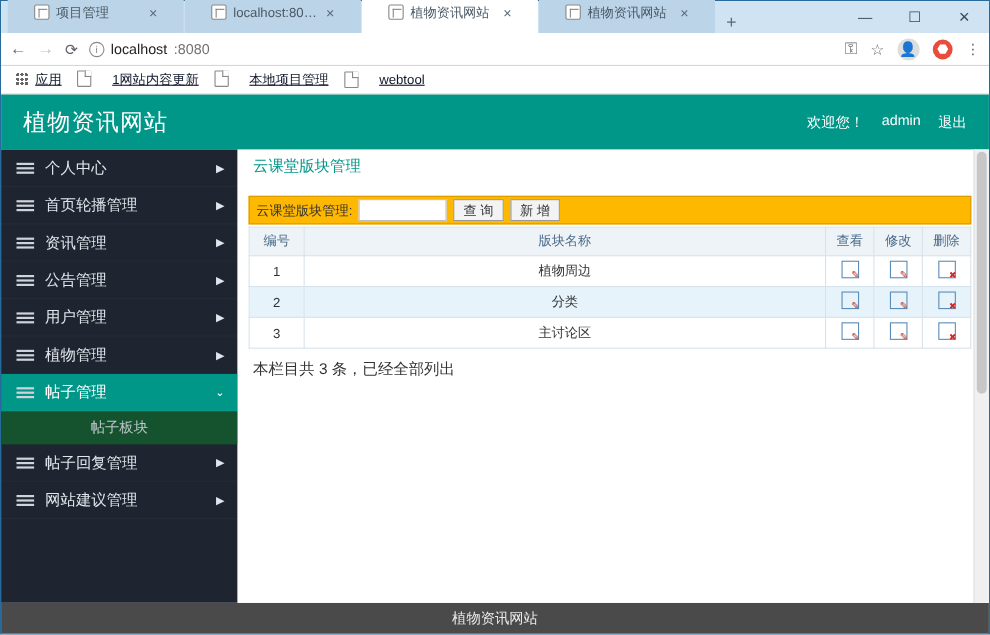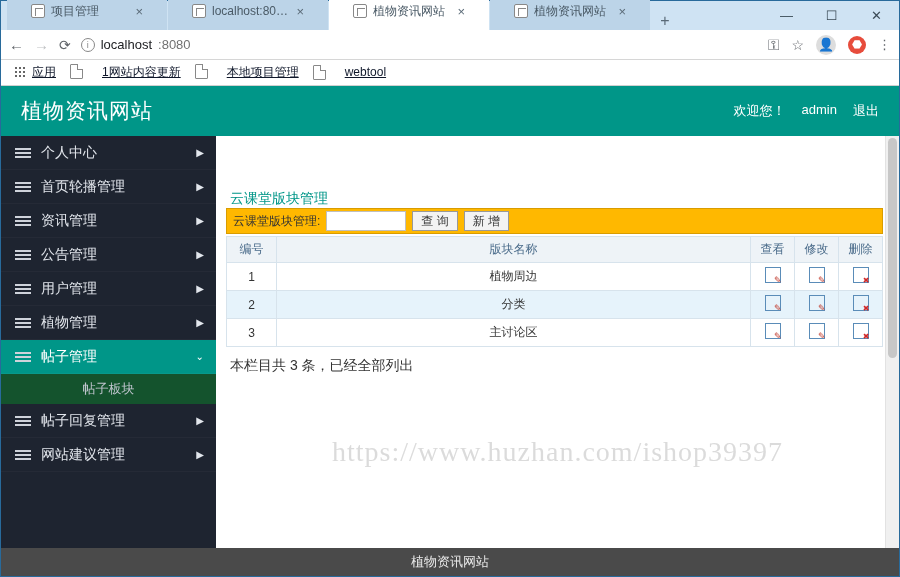--- a/index.html
+++ b/index.html
@@ -64,21 +64,21 @@
   .s-item .lines span{ height:2px; background:#cfd3db; }
   .s-item.active{ background:#009688; color:#ffffff;}
   .s-sub{ background:#14532d; }
   .s-sub .sub-item{ height:30px; display:flex; align-items:center; justify-content:center; color:#c0c5ce; font-size:13px;}
   .sidebar-remainder{ flex:1;}
 
   .content-area{ flex:1; background:#fff; position:relative; display:flex; flex-direction:column; min-width:0;}
   .scroll-track{position:absolute; right:0; top:0; bottom:0; width:14px; background:#f0f0f0; border-left:1px solid #e2e2e2;}
   .scroll-thumb{position:absolute; left:2px; right:2px; top:2px; height:220px; background:#c7c7c7; border-radius:5px;}
   .inner{ padding: 0 16px 0 10px; }
-  .panel-title{ color:#009688; font-size:14px; padding: 6px 4px 0 4px; font-weight:500;margin-top:48px;}
+  .panel-title{ color:#009688; font-size:14px; padding: 6px 4px 18px 4px; font-weight:500;}
   .search-row{ background:#ffb800; height:26px; display:flex; align-items:center; padding: 0 6px; gap:6px; font-size:12px; border:1px solid #d99c00;}
   .search-row label{ color:#333; font-size:12px;}
   .search-row input{ height:20px; width:80px; border:1px solid #bfbfbf; background:#fff; padding:0 3px; font-size:12px;}
   .btn-sm{ height:20px; padding:0 8px; background:#f3f3f3; border:1px solid #999; font-size:12px; color:#333; display:inline-flex; align-items:center; }
 
   table.grid{ width:100%; border-collapse:collapse; margin-top:2px; font-size:12px;}
   table.grid th, table.grid td{ border:1px solid #d7e3ec; padding:4px 6px; text-align:center; color:#333; background:#fff;}
   table.grid th{ background:#eef3f7; color:#4a6b8a; font-weight:500;}
   table.grid tr.hl td{ background:#e6f3fb;}
   table.grid th.idx{ width:50px;}
@@ -302,21 +302,20 @@
               <td>3</td>
               <td>主讨论区</td>
               <td><span class="op-ico view"></span></td>
               <td><span class="op-ico edit"></span></td>
               <td><span class="op-ico del"></span></td>
             </tr>
           </tbody>
         </table>
         <div class="list-info">本栏目共 3 条，已经全部列出</div>
       </div>
-      <div class="watermark">https://www.huzhan.com/ishop39397</div>
       <div class="scroll-track">
           <div class="scroll-thumb"></div>
         </div>
     </div>
   </div>
 
   <div class="footer">
     <span>植物资讯网站</span>
   </div>
 </div>

